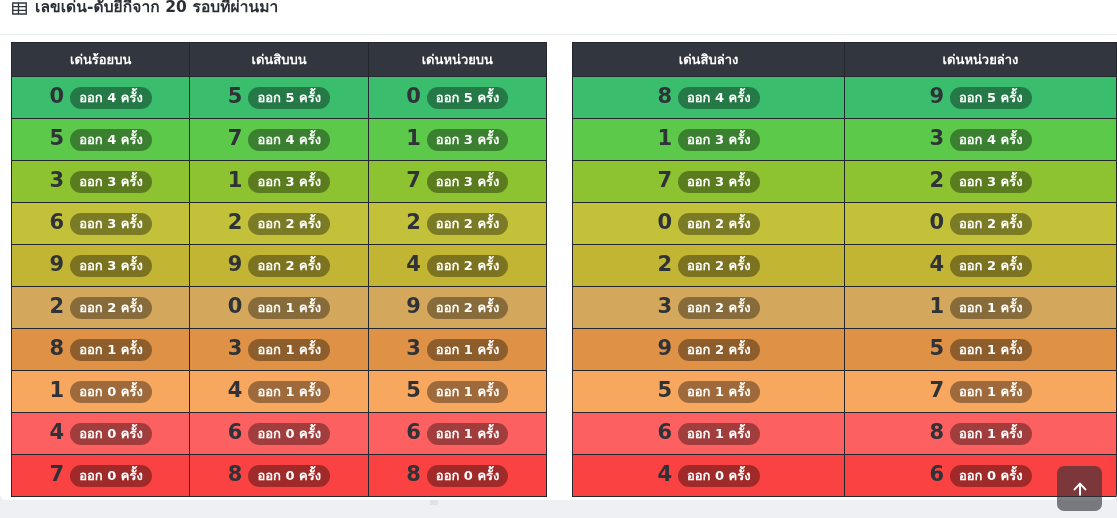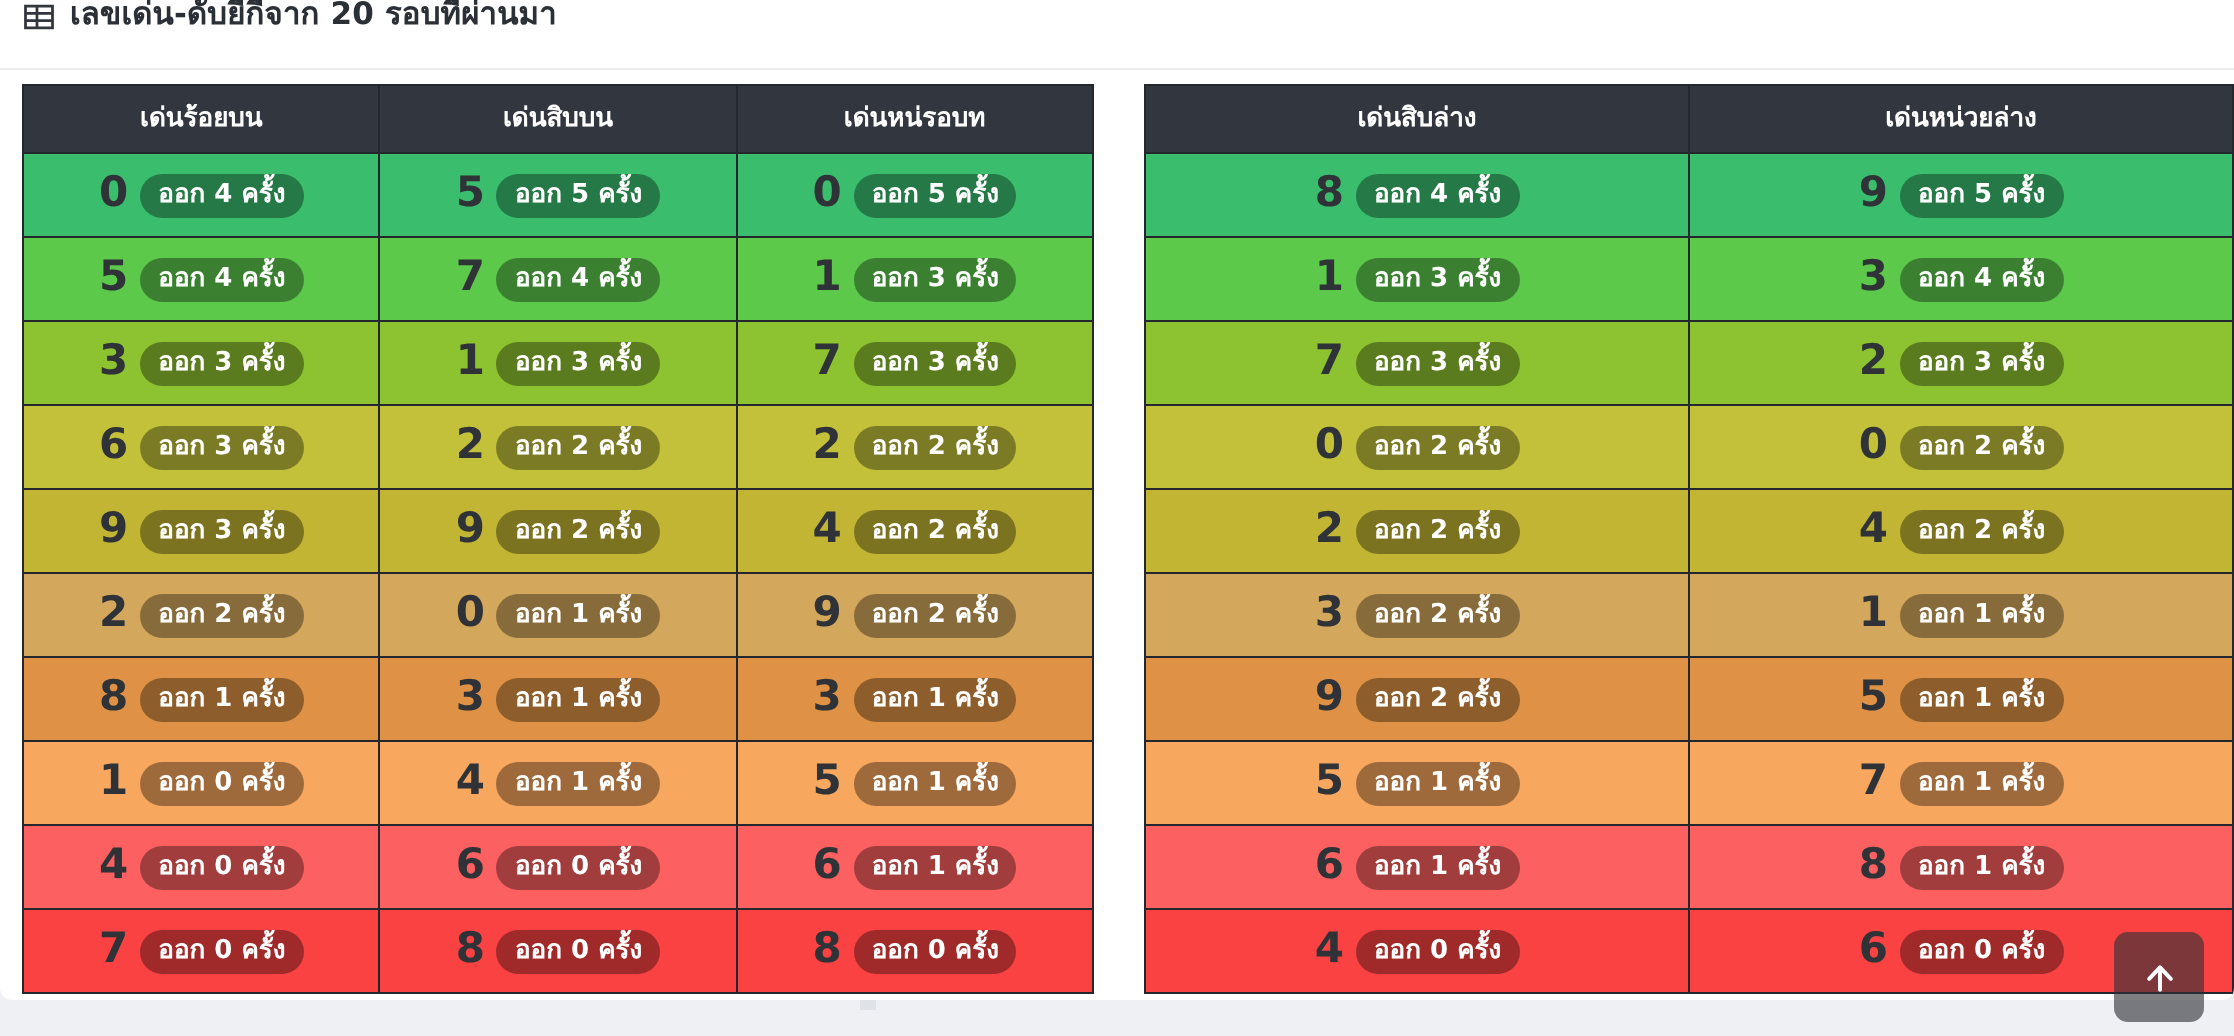--- a/index.html
+++ b/index.html
@@ -174,21 +174,21 @@
   <div class="title-divider"></div>
 
   <div class="tables-wrap">
 
     <div class="table-block left">
       <table class="stat">
         <thead>
           <tr>
             <th>เด่นร้อยบน</th>
             <th>เด่นสิบบน</th>
-            <th>เด่นหน่รอบท</th>
+            <th>เด่นหน่วยบน</th>
           </tr>
         </thead>
         <tbody id="top-body">
             <tr>
               <td style="background: rgb(58, 190, 110);">
                 <div class="cell-inner">
                   <span class="digit">0</span>
                   <span class="pill">ออก 4 ครั้ง</span>
                 </div>
               </td>

